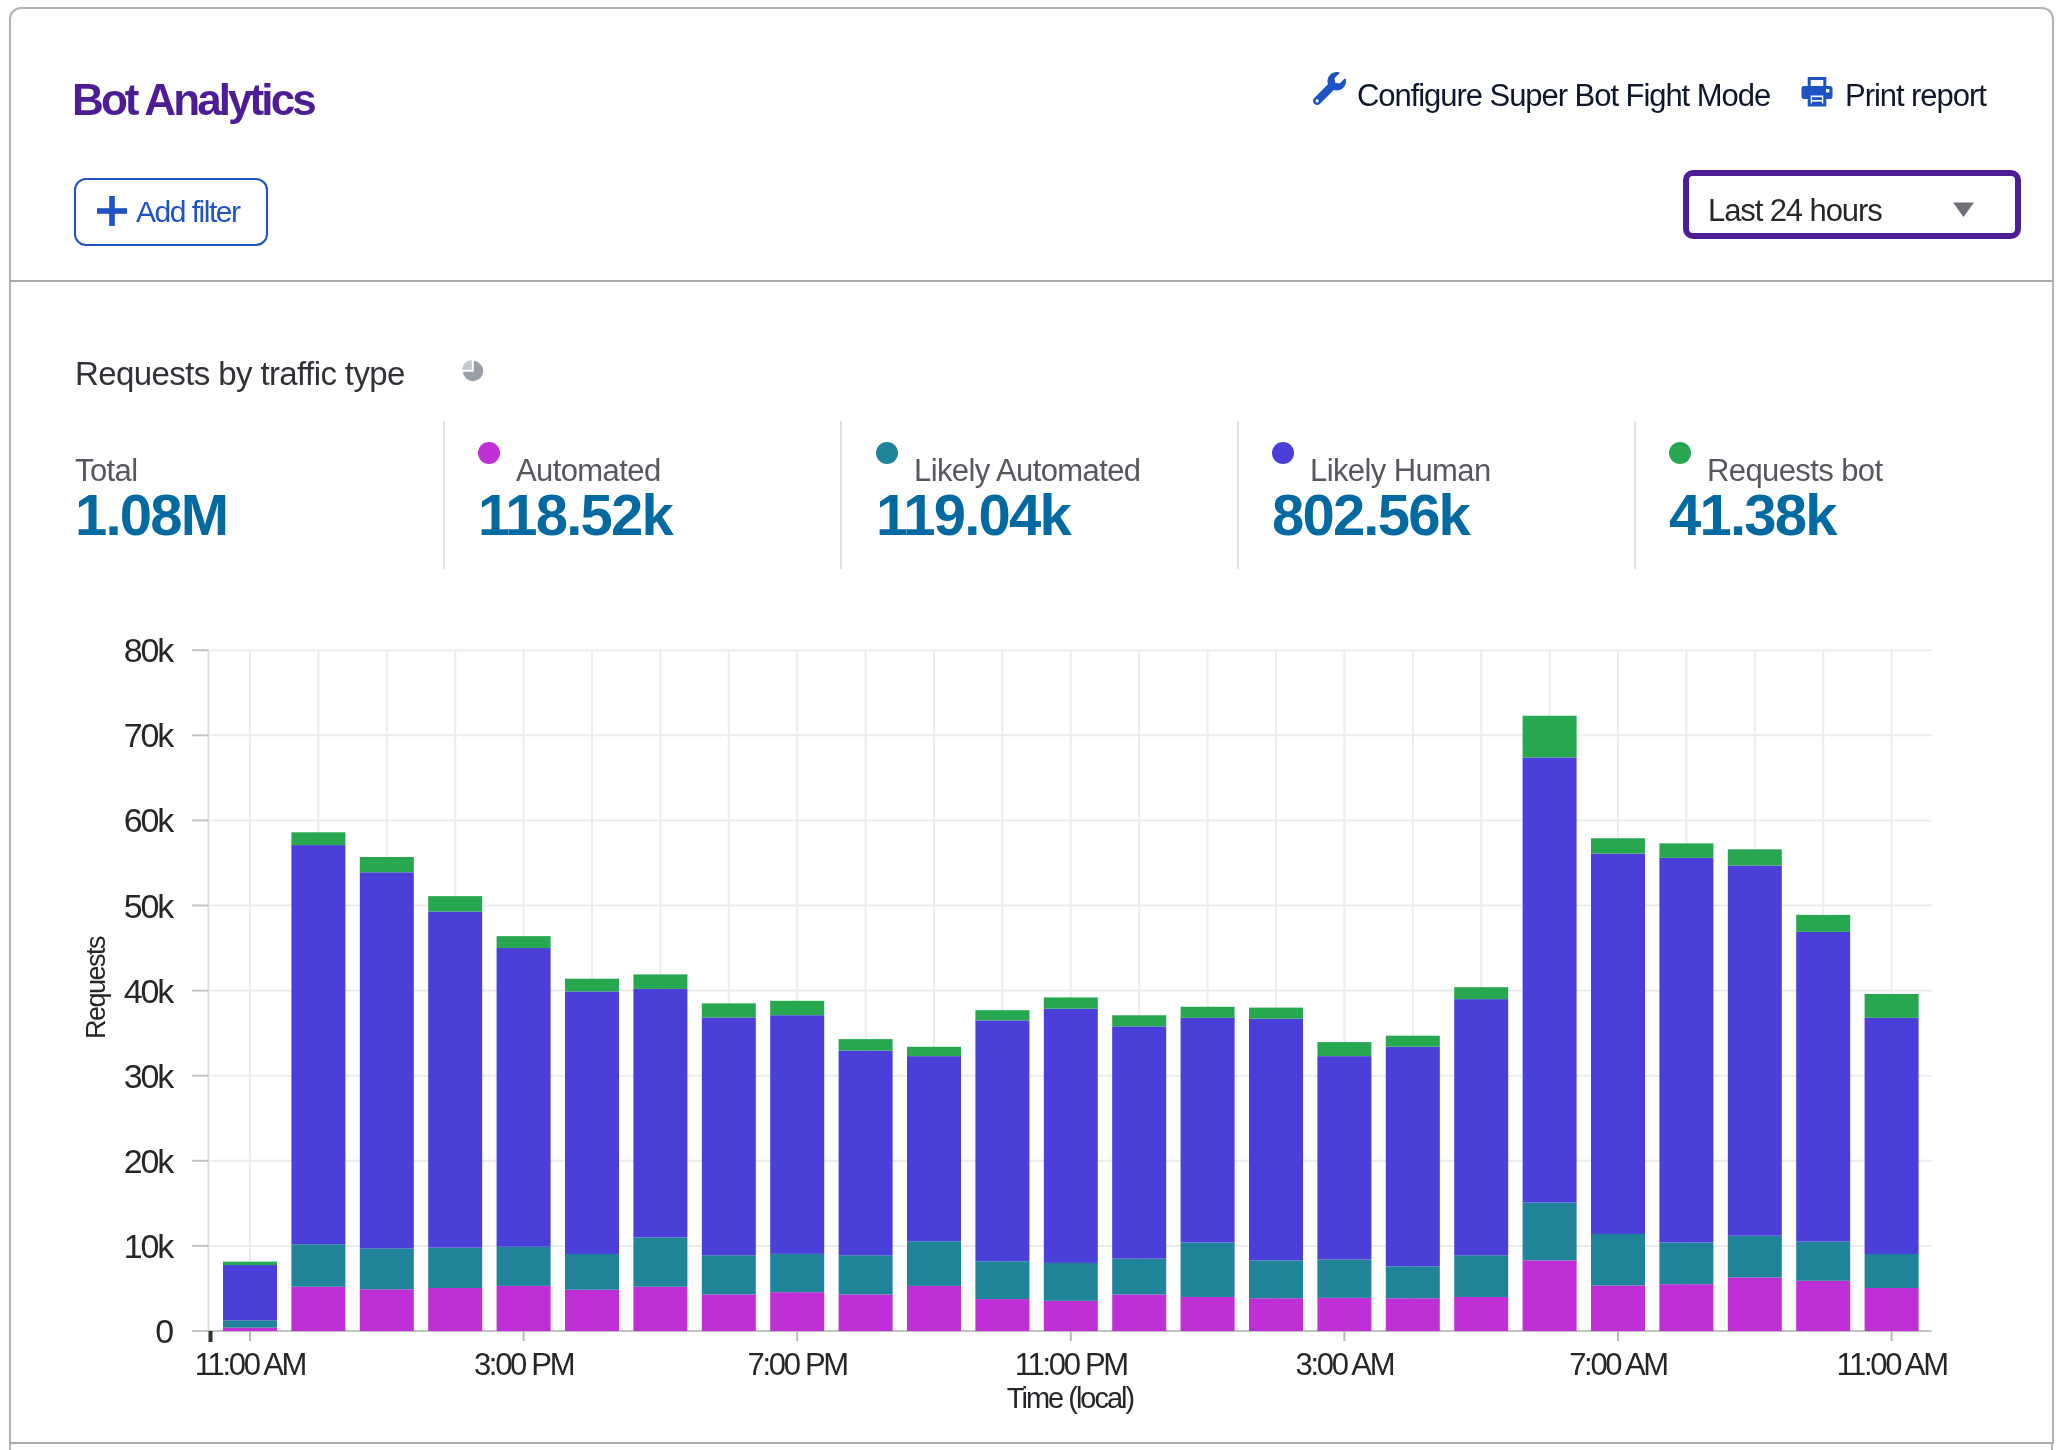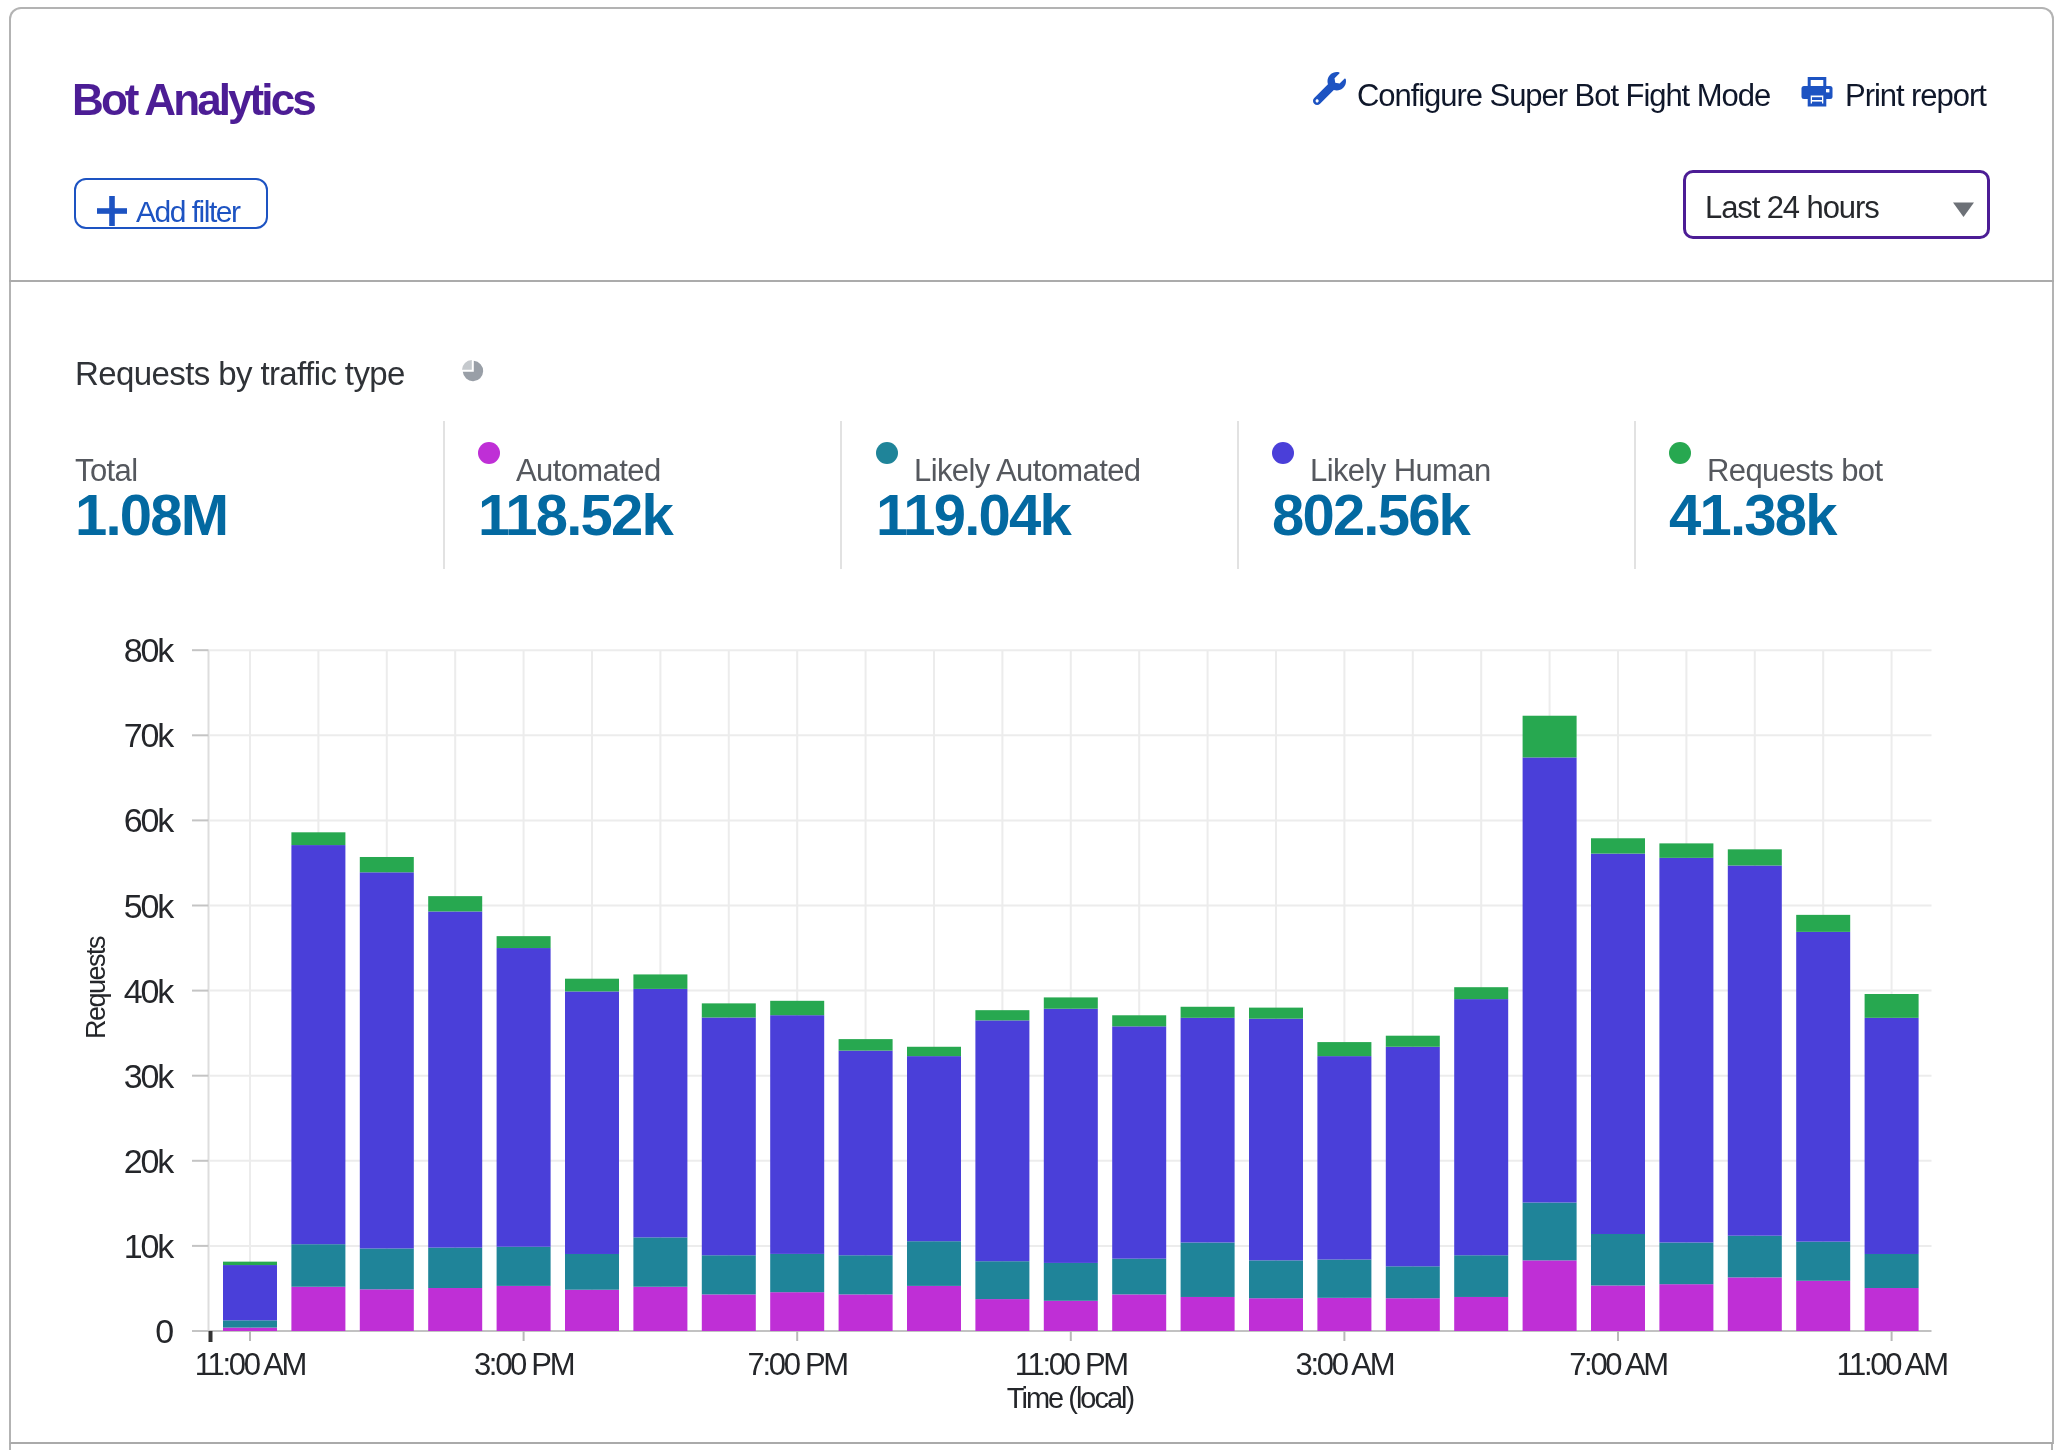--- a/index.html
+++ b/index.html
@@ -2,24 +2,24 @@
 <html><head>
 <meta charset="utf-8">
 <style>
 * { margin:0; padding:0; box-sizing:border-box; }
 html,body { width:2062px; height:1450px; background:#fff; font-family:"Liberation Sans", sans-serif; position:relative; overflow:hidden; }
 .card { position:absolute; left:9px; top:7px; width:2045px; height:1437px; border:2px solid #b3b3b3; border-radius:12px 12px 0 0; border-bottom:2px solid #aaaaaa; }
 .hdivider { position:absolute; left:9px; top:280px; width:2045px; height:2px; background:#ababab; }
 .botedge { position:absolute; top:1444px; width:2px; height:6px; background:#b3b3b3; }
 h1 { position:absolute; left:72px; top:75px; font-size:44px; letter-spacing:-2.9px; color:#4c1d95; font-weight:bold; }
 .link { position:absolute; top:78px; font-size:31px; letter-spacing:-1.05px; color:#0f172a; }
-.btn { position:absolute; left:74px; top:178px; width:194px; height:51px; border:2.5px solid #1d53c2; border-radius:12px; }
+.btn { position:absolute; left:74px; top:178px; width:194px; height:68px; border:2.5px solid #1d53c2; border-radius:12px; }
 
 .btn .txt { position:absolute; left:60px; top:15px; font-size:30px; letter-spacing:-1.5px; color:#1d53c2; }
-.select { position:absolute; left:1683px; top:170px; width:307px; height:69px; border:3px solid #4c1d95; border-radius:10px; }
+.select { position:absolute; left:1683px; top:170px; width:338px; height:69px; border:6px solid #4c1d95; border-radius:10px; }
 .select .txt { position:absolute; left:19px; top:17px; font-size:31px; letter-spacing:-1.1px; color:#26282c; }
 h2 { position:absolute; left:75px; top:355px; font-size:33px; letter-spacing:-0.6px; color:#2f3237; font-weight:normal; }
 .dot { position:absolute; top:442px; width:22px; height:22px; border-radius:50%; }
 .slabel { position:absolute; top:437px; font-size:31px; letter-spacing:-0.6px; color:#55585e;margin-top:16px; }
 .snum { position:absolute; top:481px; font-size:58px; font-weight:bold; letter-spacing:-1.8px; color:#0369a1; }
 .sdiv { position:absolute; top:421px; width:2px; height:148px; background:#e2e2e2; }
 </style>
 </head>
 <body>
 <div class="card"></div>

